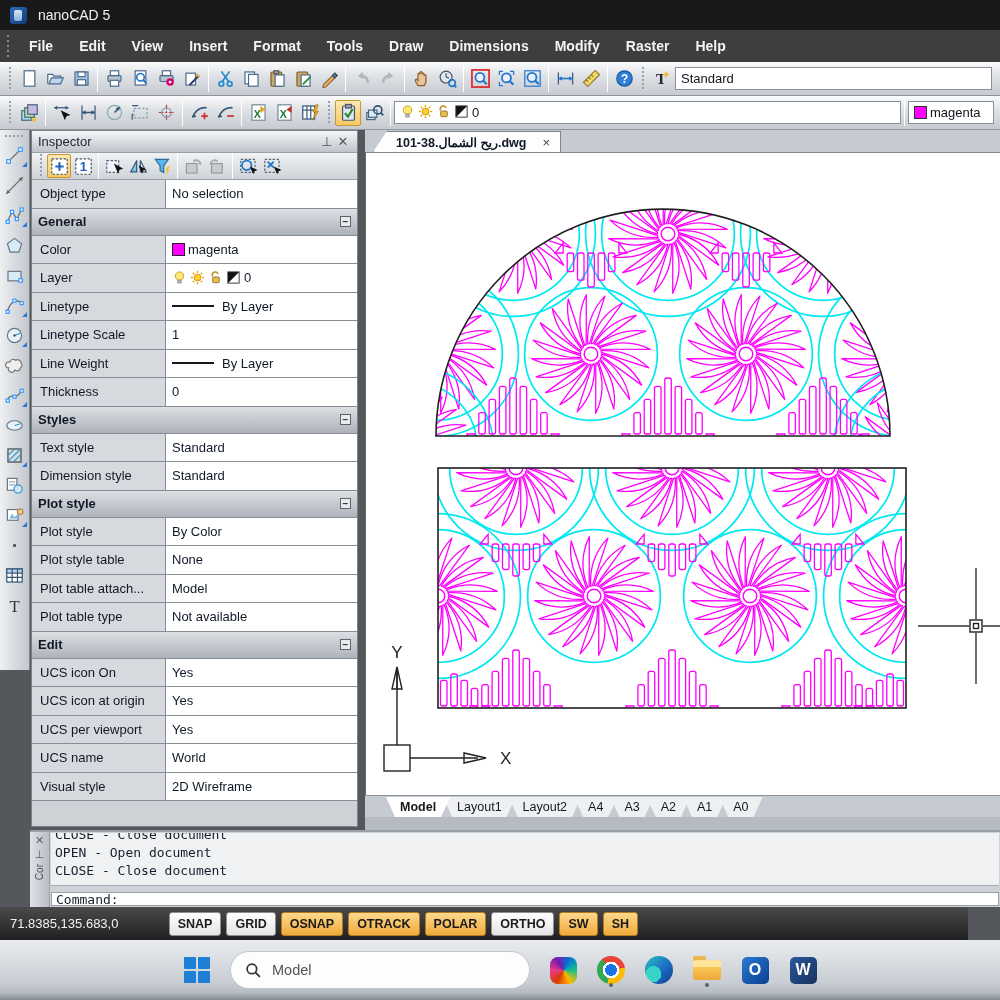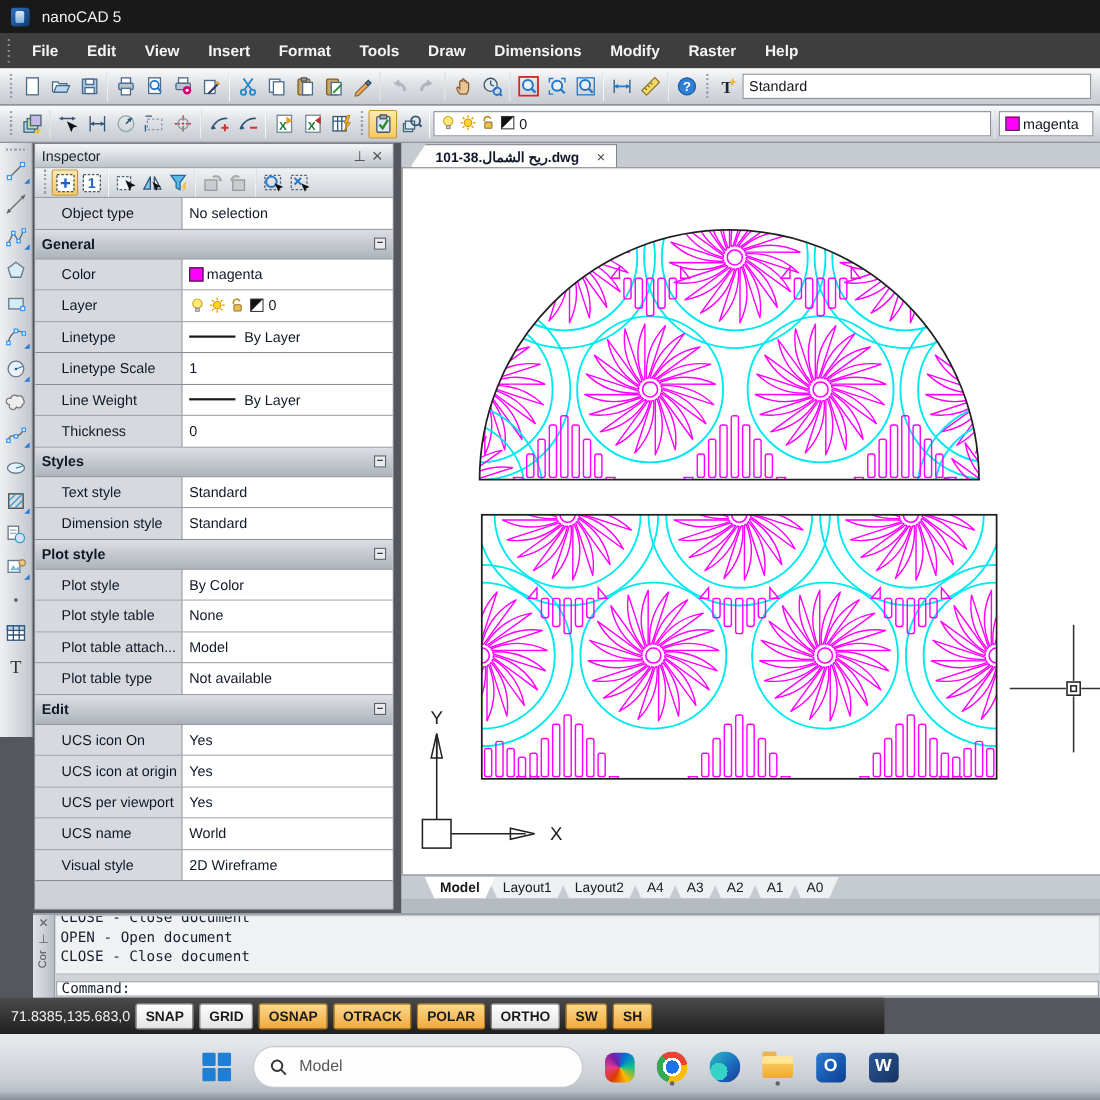--- a/index.html
+++ b/index.html
@@ -38,21 +38,21 @@
 
   
   .inspector { position:absolute; left:31px; top:130px; width:327px; height:697px; background:#ced2d7; border:1px solid #7d838b; display:flex; flex-direction:column; }
   .insp-title { height:22px; background:linear-gradient(180deg,#f4f6f8,#bfc4cb); display:flex; align-items:center; padding:0 6px; font-size:13px; color:#1c2430; border-bottom:1px solid #9aa0a8; }
   .insp-title .sp { flex:1; }
   .insp-title .tbt { color:#555; font-size:13px; width:16px; text-align:center; }
   .insp-tools { height:27px; display:flex; align-items:center; padding:0 3px; border-bottom:1px solid #9aa0a8; background:linear-gradient(180deg,#f0f2f4,#cfd3d8); }
   .insp-tools .icon-btn { width:24px; height:24px; }
   .insp-grid { flex:1; overflow:hidden; background:#ced2d7; }
   .irow { display:flex; height:28.5px; border-bottom:1px solid #878d95; font-size:13px; color:#101828; }
-  .irow .lab { width:134px; background:#d6d9dd; border-right:1px solid #878d95; display:flex; align-items:center; padding-left:24px; }
+  .irow .lab { width:134px; background:#d6d9dd; border-right:1px solid #878d95; display:flex; align-items:center; padding-left:8px; }
   .irow .val { flex:1; background:#ffffff; display:flex; align-items:center; padding-left:6px; gap:3px; }
   .isec { height:27px; background:linear-gradient(180deg,#dcdfe3,#aeb3bb); border-bottom:1px solid #878d95; display:flex; align-items:center; font-size:13px; font-weight:700; color:#101828; padding:0 6px; }
   .isec .sp { flex:1; }
   .isec .box { width:11px; height:11px; border:1px solid #5c636b; background:#e8eaee; font-size:10px; line-height:9px; text-align:center; color:#333; }
   .lineprev { display:inline-block; width:42px; height:2px; background:#15181d; margin-right:5px; }
   .irow .val svg { width:15px; height:15px; }
   .irow .sw { width:13px; height:13px; border:1px solid #222; display:inline-block; }
 
   
   .docarea { position:absolute; left:365px; top:130px; width:635px; height:700px; background:#c6cbd1; }
@@ -69,21 +69,21 @@
   .cmdpanel { position:absolute; left:30px; top:830px; width:970px; height:77px; background:#cfd3d8; border-top:2px solid #9aa0a8; }
   .cmdside { position:absolute; left:0; top:0; width:20px; height:77px; background:linear-gradient(90deg,#dfe2e6,#b9bec5); border-right:1px solid #9aa0a8; display:flex; flex-direction:column; align-items:center; padding-top:2px; gap:2px; }
   .cmdside .g { color:#5c636b; font-size:11px; line-height:12px; }
   .cmdside .rot { writing-mode:vertical-rl; transform:rotate(180deg); font-size:10px; color:#4a4f56; margin-top:2px; }
   .cmdhist { position:absolute; left:21px; top:1px; right:1px; height:53px; background:#f0f1f3; overflow:hidden; border-bottom:1px solid #aab; }
   .cmdhist div { font-family:"DejaVu Sans Mono", monospace; font-size:13px; line-height:18px; color:#15202e; padding-left:4px; margin-top:0; }
   .cmdhist div:first-child { margin-top:-7px; }
   .cmdline { position:absolute; left:21px; bottom:1px; right:1px; height:14px; background:#ffffff; border:1px solid #9aa0a8; font-family:"DejaVu Sans Mono", monospace; font-size:13px; color:#15202e; display:flex; align-items:center; padding-left:4px; }
 
   
-  .statusbar { position:absolute; left:0; top:907px; width:804px; height:33px; background:linear-gradient(180deg,#4b4b4b,#1f1f1f); display:flex; align-items:center; padding:0 10px; }
+  .statusbar { position:absolute; left:0; top:907px; width:968px; height:33px; background:linear-gradient(180deg,#4b4b4b,#1f1f1f); display:flex; align-items:center; padding:0 10px; }
   .coords { color:#f2f2f2; font-size:13px; }
   .sb-sp { flex:1; }
   .sbtn { height:24px; display:flex; align-items:center; padding:0 8px; margin-left:5px; font-size:12.5px; font-weight:600; color:#1a1a1a; border-radius:3px; }
   .sbtn.on { background:linear-gradient(180deg,#fcd98c,#f1a93c); border:1px solid #b57c1f; }
   .sbtn.off { background:linear-gradient(180deg,#ffffff,#e4e4e4); border:1px solid #8f8f8f; }
 
   
   .taskbar { position:absolute; left:0; top:940px; width:1000px; height:60px; background:linear-gradient(180deg,#e9ecef 0%,#c9ced4 70%,#aab0b8 100%); display:flex; align-items:center; justify-content:center; gap:18px; }
   .taskbar::after { content:""; position:absolute; left:0; bottom:0; width:100%; height:7px; background:linear-gradient(180deg,#b2b8bf,#878d95); }
   .tb-start { width:30px; height:30px; display:grid; grid-template-columns:12px 12px; grid-template-rows:12px 12px; gap:2px; align-content:center; justify-content:center; }

